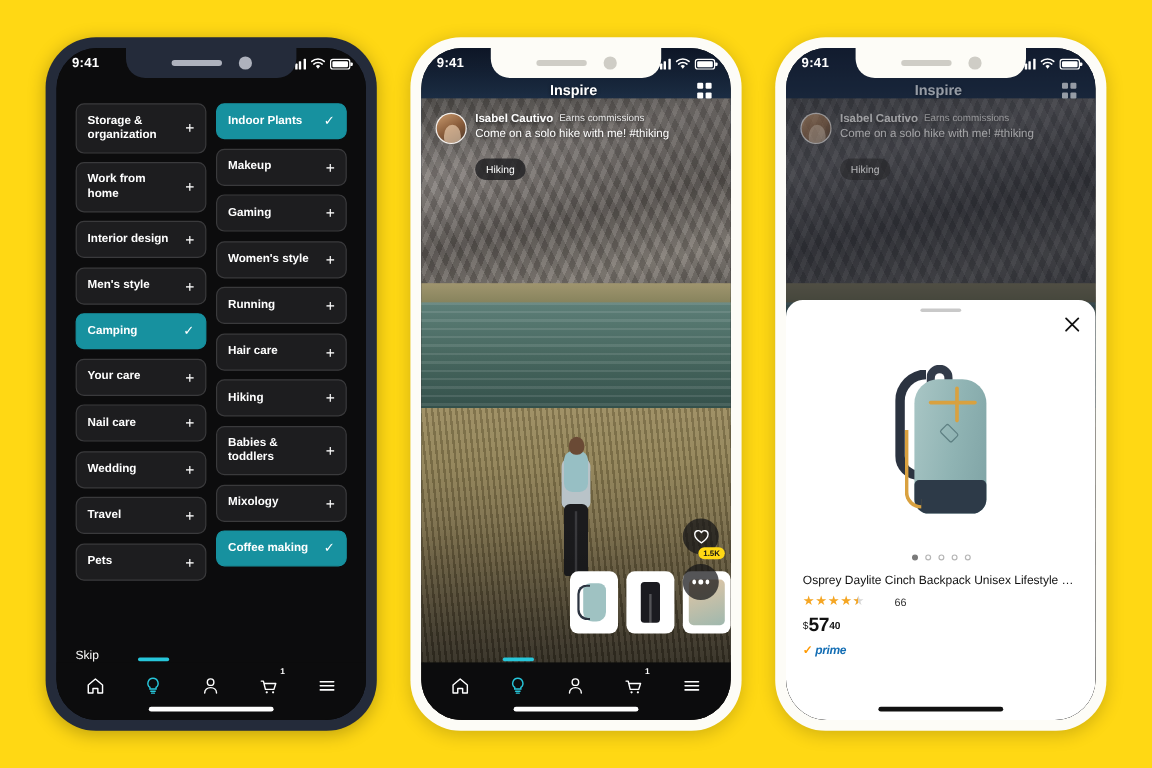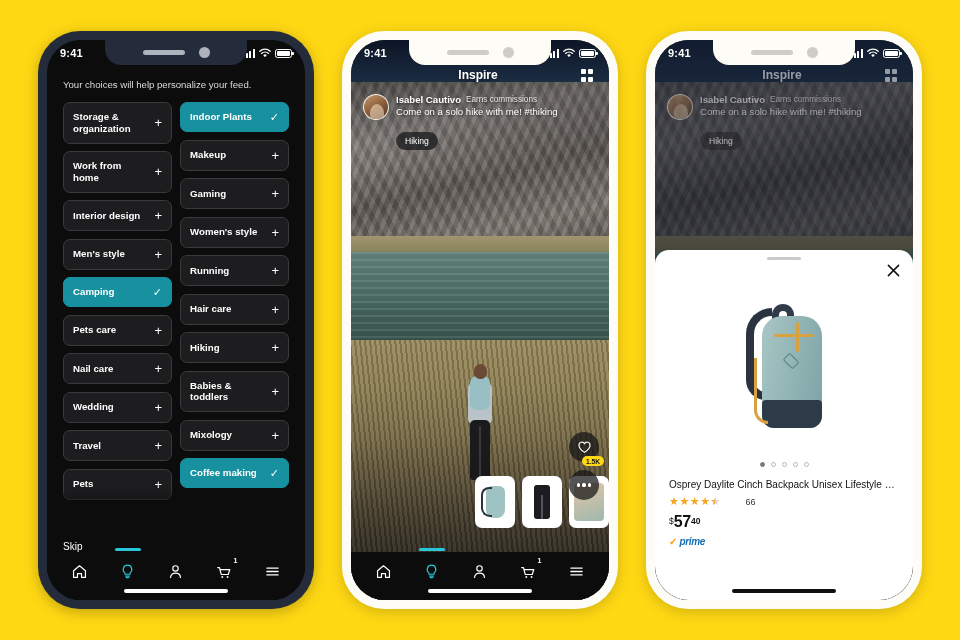--- a/index.html
+++ b/index.html
@@ -112,21 +112,21 @@
   .vid-header { position: absolute; top: 28px; left: 0; right: 4px; z-index: 20; padding: 0 12px; }
   .vid-title { text-align: center; color: #fff; font-size: 12px; font-weight: bold; text-shadow: 0 1px 3px rgba(0,0,0,.55); }
   .grid-icon { position: absolute; right: 12px; top: 1px; display: grid; grid-template-columns: 5px 5px; grid-gap: 2.5px; }
   .grid-icon i { width: 5px; height: 5px; background: #fff; border-radius: 1px; display: block; }
 
   .creator { position: absolute; top: 54px; left: 12px; right: 12px; z-index: 20; display: flex; gap: 7px; }
   .avatar { width: 26px; height: 26px; border-radius: 50%; flex: 0 0 auto; border: 1.5px solid rgba(255,255,255,.9);
             background: linear-gradient(150deg, #c99a6e 0%, #8b5e3c 50%, #4a3425 100%); overflow: hidden; position: relative; }
   .avatar::after { content:''; position:absolute; left:6px; top:9px; width:14px; height:18px; border-radius:50% 50% 40% 40%; background: rgba(255,230,200,.55); }
   .creator-txt { flex: 1; min-width: 0; }
-  .cr-line1 { display: flex; align-items: center; gap: 5px; }
+  .cr-line1 { display: flex; align-items: flex-start; gap: 5px; }
   .cr-name { color: #fff; font-size: 9.6px; font-weight: bold; text-shadow: 0 1px 3px rgba(0,0,0,.6); }
   .cr-comm { color: #e9e9e9; font-size: 8.2px; text-shadow: 0 1px 3px rgba(0,0,0,.6); }
   .cr-cap { color: #fff; font-size: 9.6px; margin-top: 1px; text-shadow: 0 1px 3px rgba(0,0,0,.6);
             white-space: nowrap; overflow: hidden; text-overflow: ellipsis; }
   .tagpill { position: absolute; top: 92px; left: 45px; z-index: 20; background: rgba(32,32,34,.82);
              color: #fff; font-size: 8.6px; padding: 4px 9px; border-radius: 11px; }
 
   .side-actions { position: absolute; right: 10px; top: 392px; z-index: 22; display: flex; flex-direction: column; gap: 8px; }
   .circbtn { width: 30px; height: 30px; border-radius: 50%; background: rgba(20,20,22,.72);
              display: flex; align-items: center; justify-content: center; color: #fff; position: relative; }
@@ -233,21 +233,20 @@
                 <span></span>
               </div>
           </div>
         </div>
 
         <div class="notch dark">
           <div class="speaker"></div>
           <div class="cam"></div>
         </div>
 
-        <div class="p1-sub">Your choices will help personalize your feed.</div>
 
         <div class="chips">
           <div class="chip-col" id="col-left">
               <div class="chip">
                 <span class="lbl">Storage &amp; organization</span>
                 <span class="act">+</span>
               </div>
               <div class="chip">
                 <span class="lbl">Work from home</span>
                 <span class="act">+</span>
@@ -258,21 +257,21 @@
               </div>
               <div class="chip">
                 <span class="lbl">Men's style</span>
                 <span class="act">+</span>
               </div>
               <div class="chip sel">
                 <span class="lbl">Camping</span>
                 <span class="act check">✓</span>
               </div>
               <div class="chip">
-                <span class="lbl">Pets care</span>
+                <span class="lbl">Your care</span>
                 <span class="act">+</span>
               </div>
               <div class="chip">
                 <span class="lbl">Nail care</span>
                 <span class="act">+</span>
               </div>
               <div class="chip">
                 <span class="lbl">Wedding</span>
                 <span class="act">+</span>
               </div>

